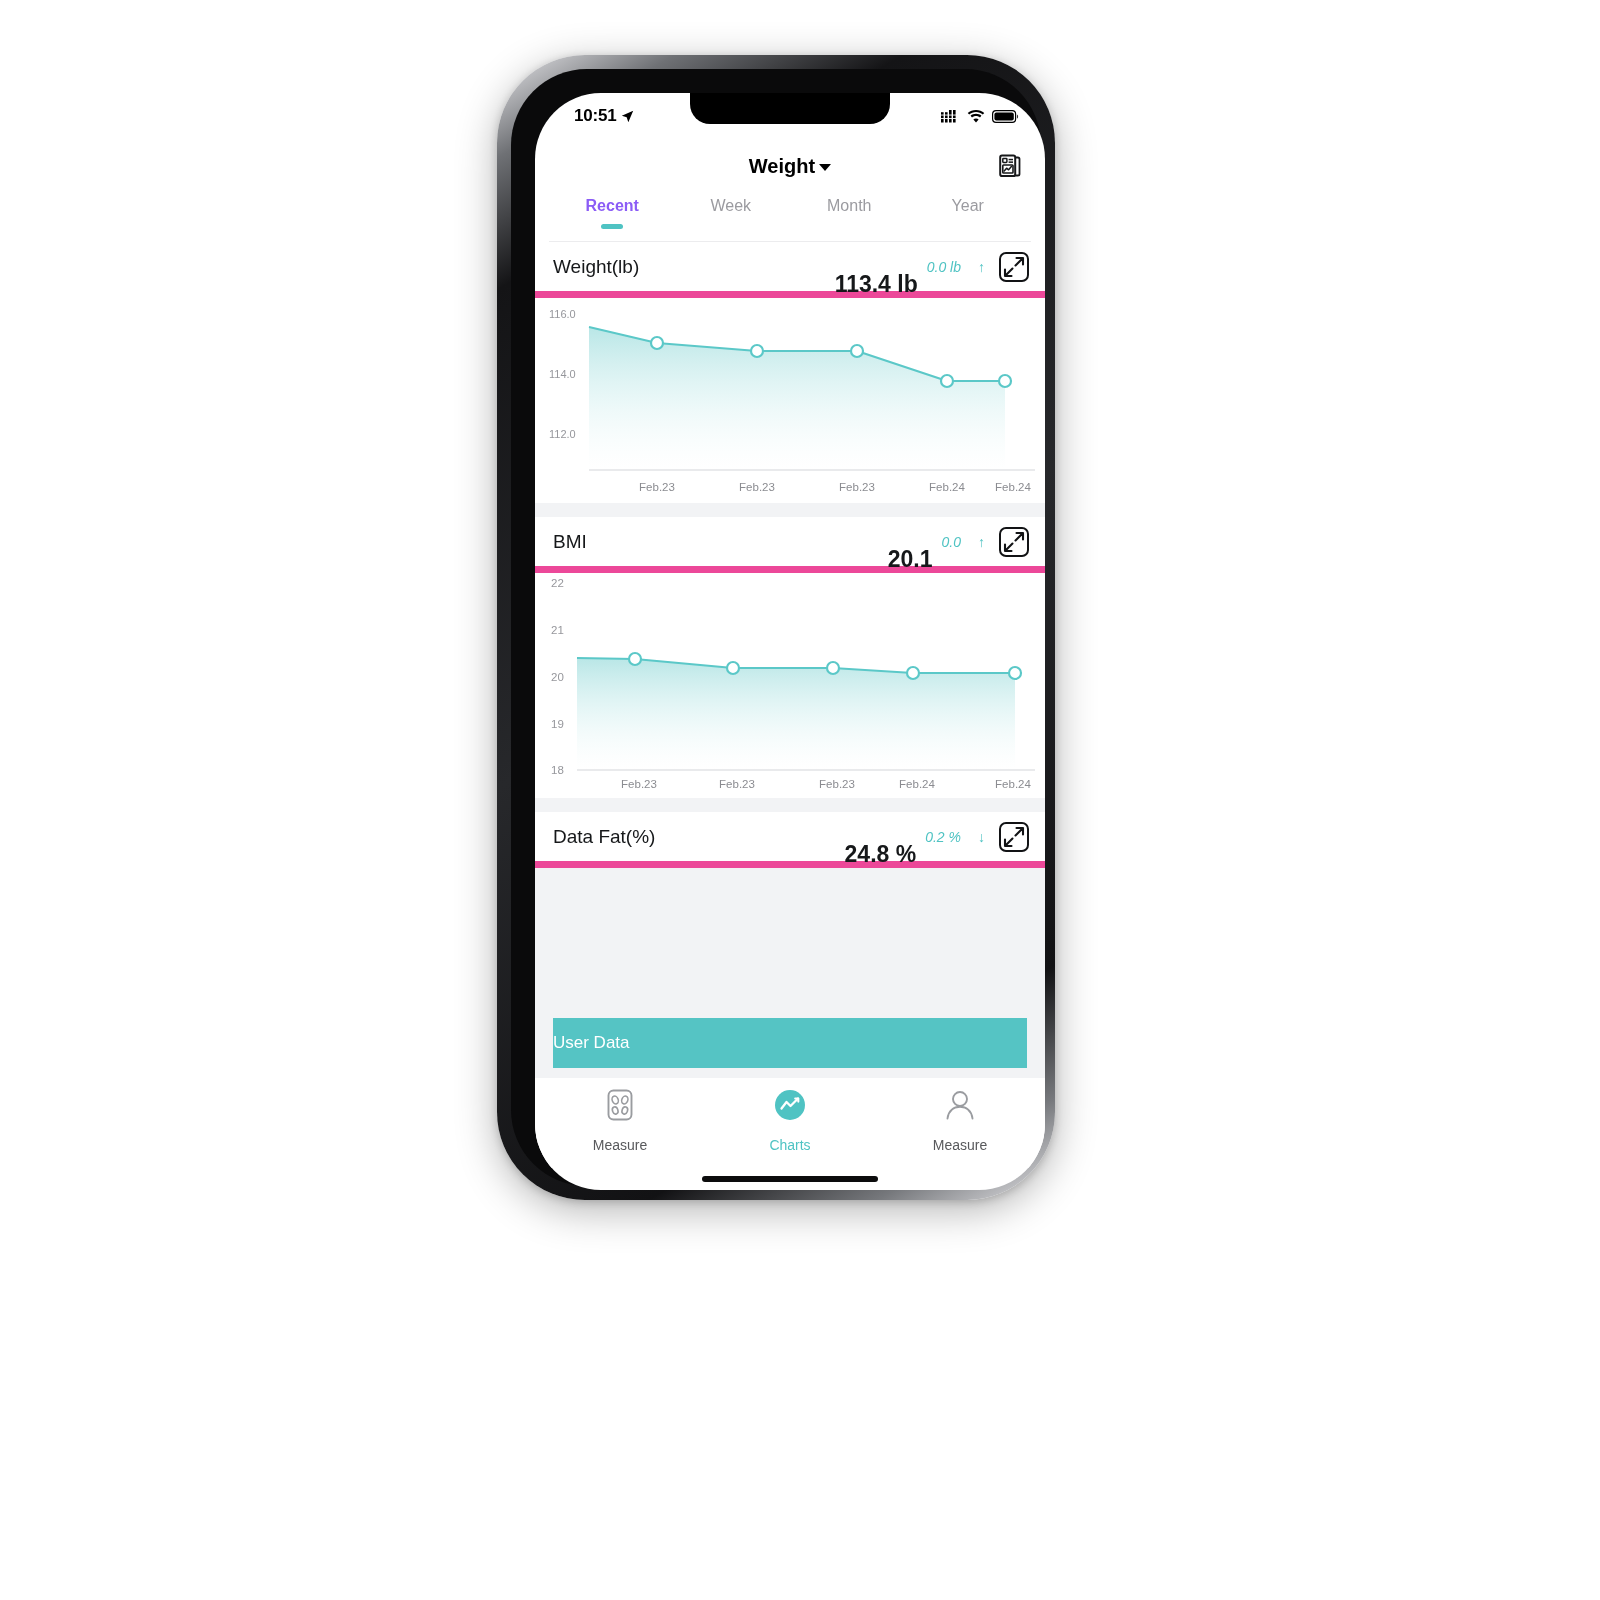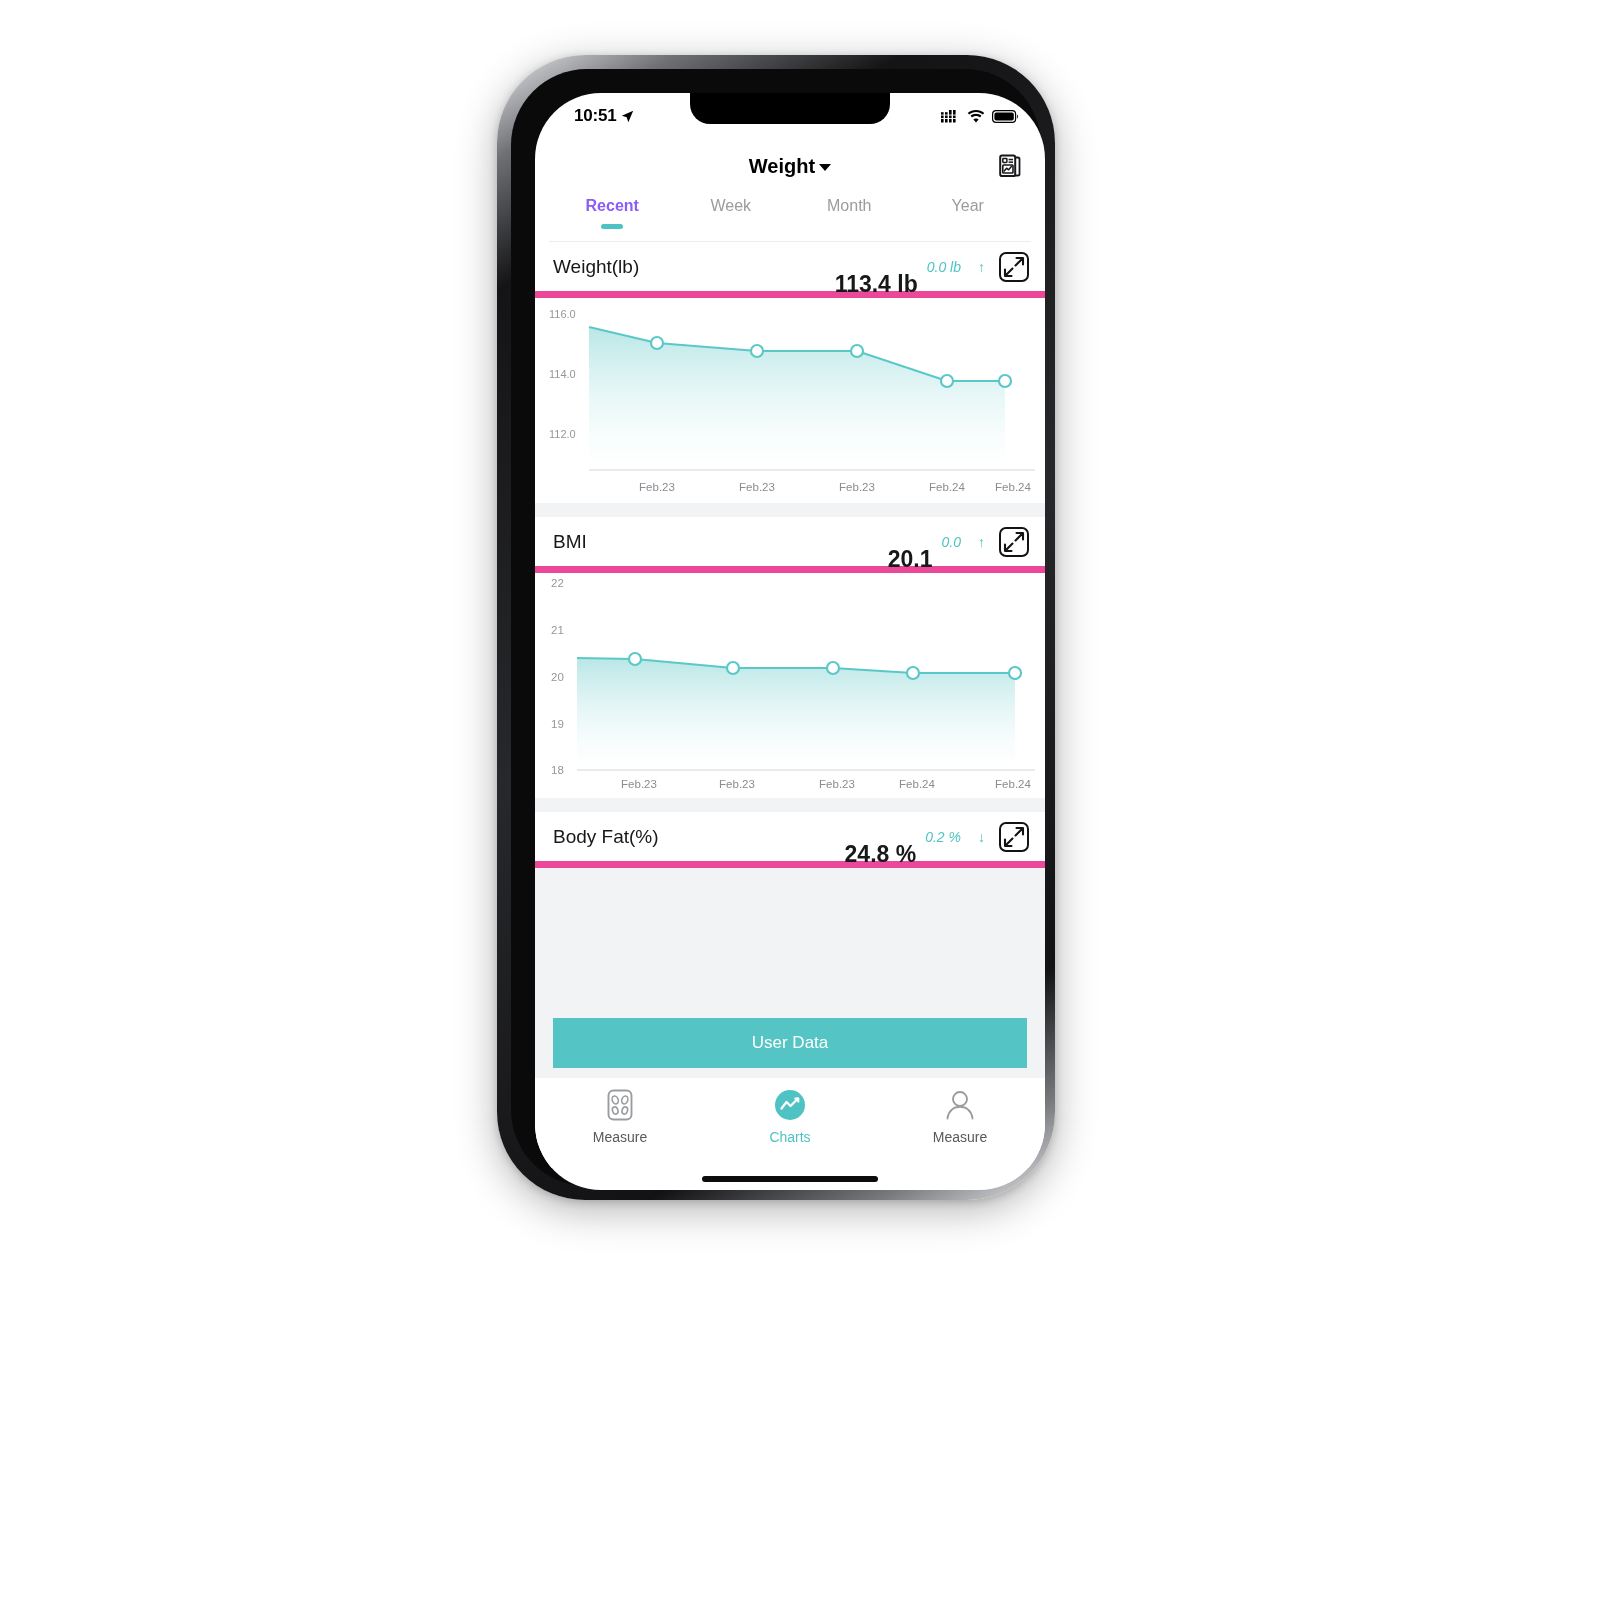--- a/index.html
+++ b/index.html
@@ -150,37 +150,36 @@
   
   #userdata-bar{
     position:absolute;left:0;right:0;bottom:0;
     background:#f2f3f5;
     padding:9px 18px 10px;
     box-sizing:border-box;
     z-index:20;
   }
   #userdata-btn{
     background:#55c4c4;color:#fff;
-    text-align:center;
     font-size:17px;
     padding:15px 0;
     cursor:pointer;
     user-select:none;
   }
 
   
   #tabbar{
     height:90px;background:#fff;
     display:flex;align-items:flex-start;
     padding-top:8px;
     box-sizing:border-box;
   }
   .tabitem{
     flex:1;display:flex;flex-direction:column;
-    align-items:center;gap:5px;cursor:pointer;
+    align-items:center;gap:13px;cursor:pointer;
   }
   .tabitem .tlabel{font-size:14px;color:#58595c;}
   .tabitem.active .tlabel{color:#4fc3c3;}
   .tabicon{width:38px;height:38px;display:block;}
 
   #home-indicator{
     width:176px;height:6px;border-radius:3px;background:#0c0c0d;
     margin:8px auto 0;
   }
 </style>
@@ -358,21 +357,21 @@
               <text x="382" y="215" font-size="11.5" fill="#8b8c91" text-anchor="middle" font-family="Liberation Sans, sans-serif">Feb.24</text>
               <text x="478" y="215" font-size="11.5" fill="#8b8c91" text-anchor="middle" font-family="Liberation Sans, sans-serif">Feb.24</text>
             </svg>
           </div>
         </div>
 
         <div class="card-gap"></div>
 
         <div class="card">
           <div class="card-head">
-            <span class="card-title">Body Fat(%)</span>
+            <span class="card-title">Data Fat(%)</span>
             <span class="card-value">24.8 %</span>
             <span class="card-delta">
               <span>0.2 %</span>
               <span>↓</span>
             </span>
             <span class="expand-btn">
               <svg viewBox="0 0 26 26" width="26" height="26">
                 <path d="M22 4 L14.5 11.5 M22 4 L15.5 4 M22 4 L22 10.5" fill="none" stroke="#121315" stroke-width="2.1" stroke-linecap="round"></path>
                 <path d="M4 22 L11.5 14.5 M4 22 L10.5 22 M4 22 L4 15.5" fill="none" stroke="#121315" stroke-width="2.1" stroke-linecap="round"></path>
               </svg>

